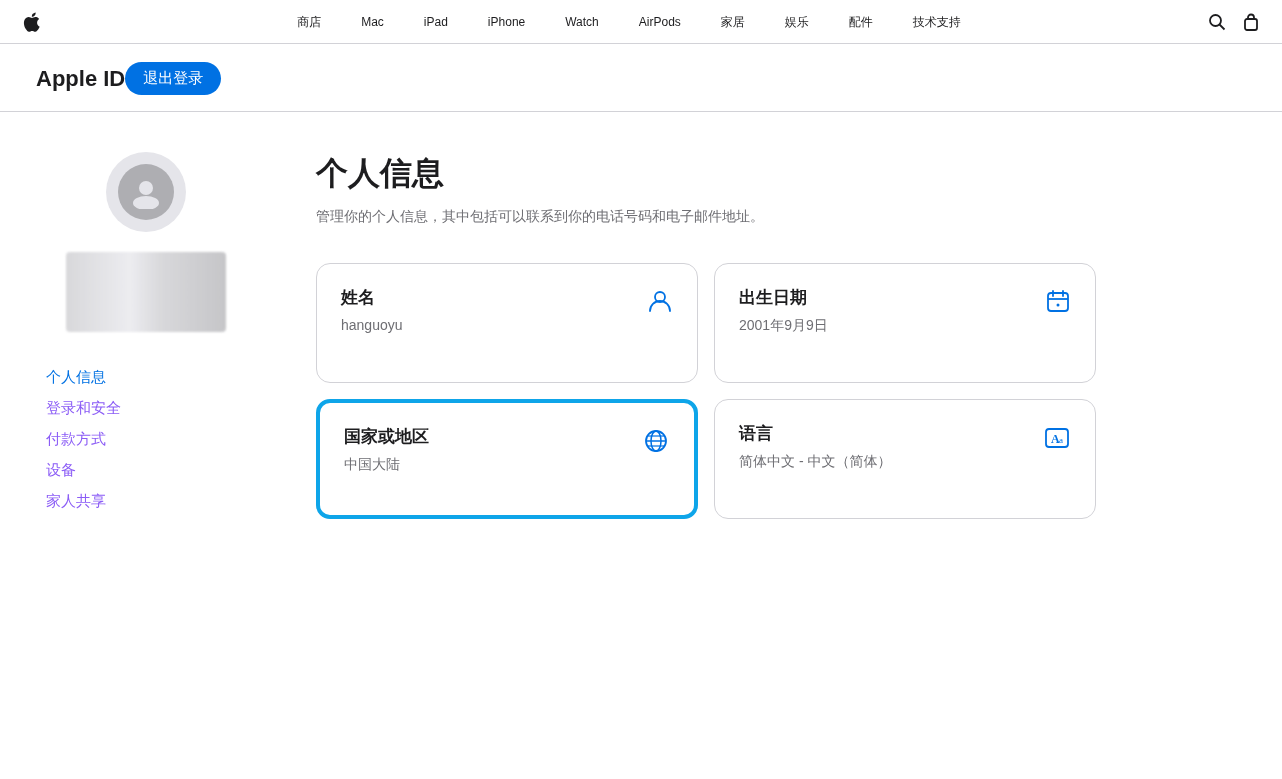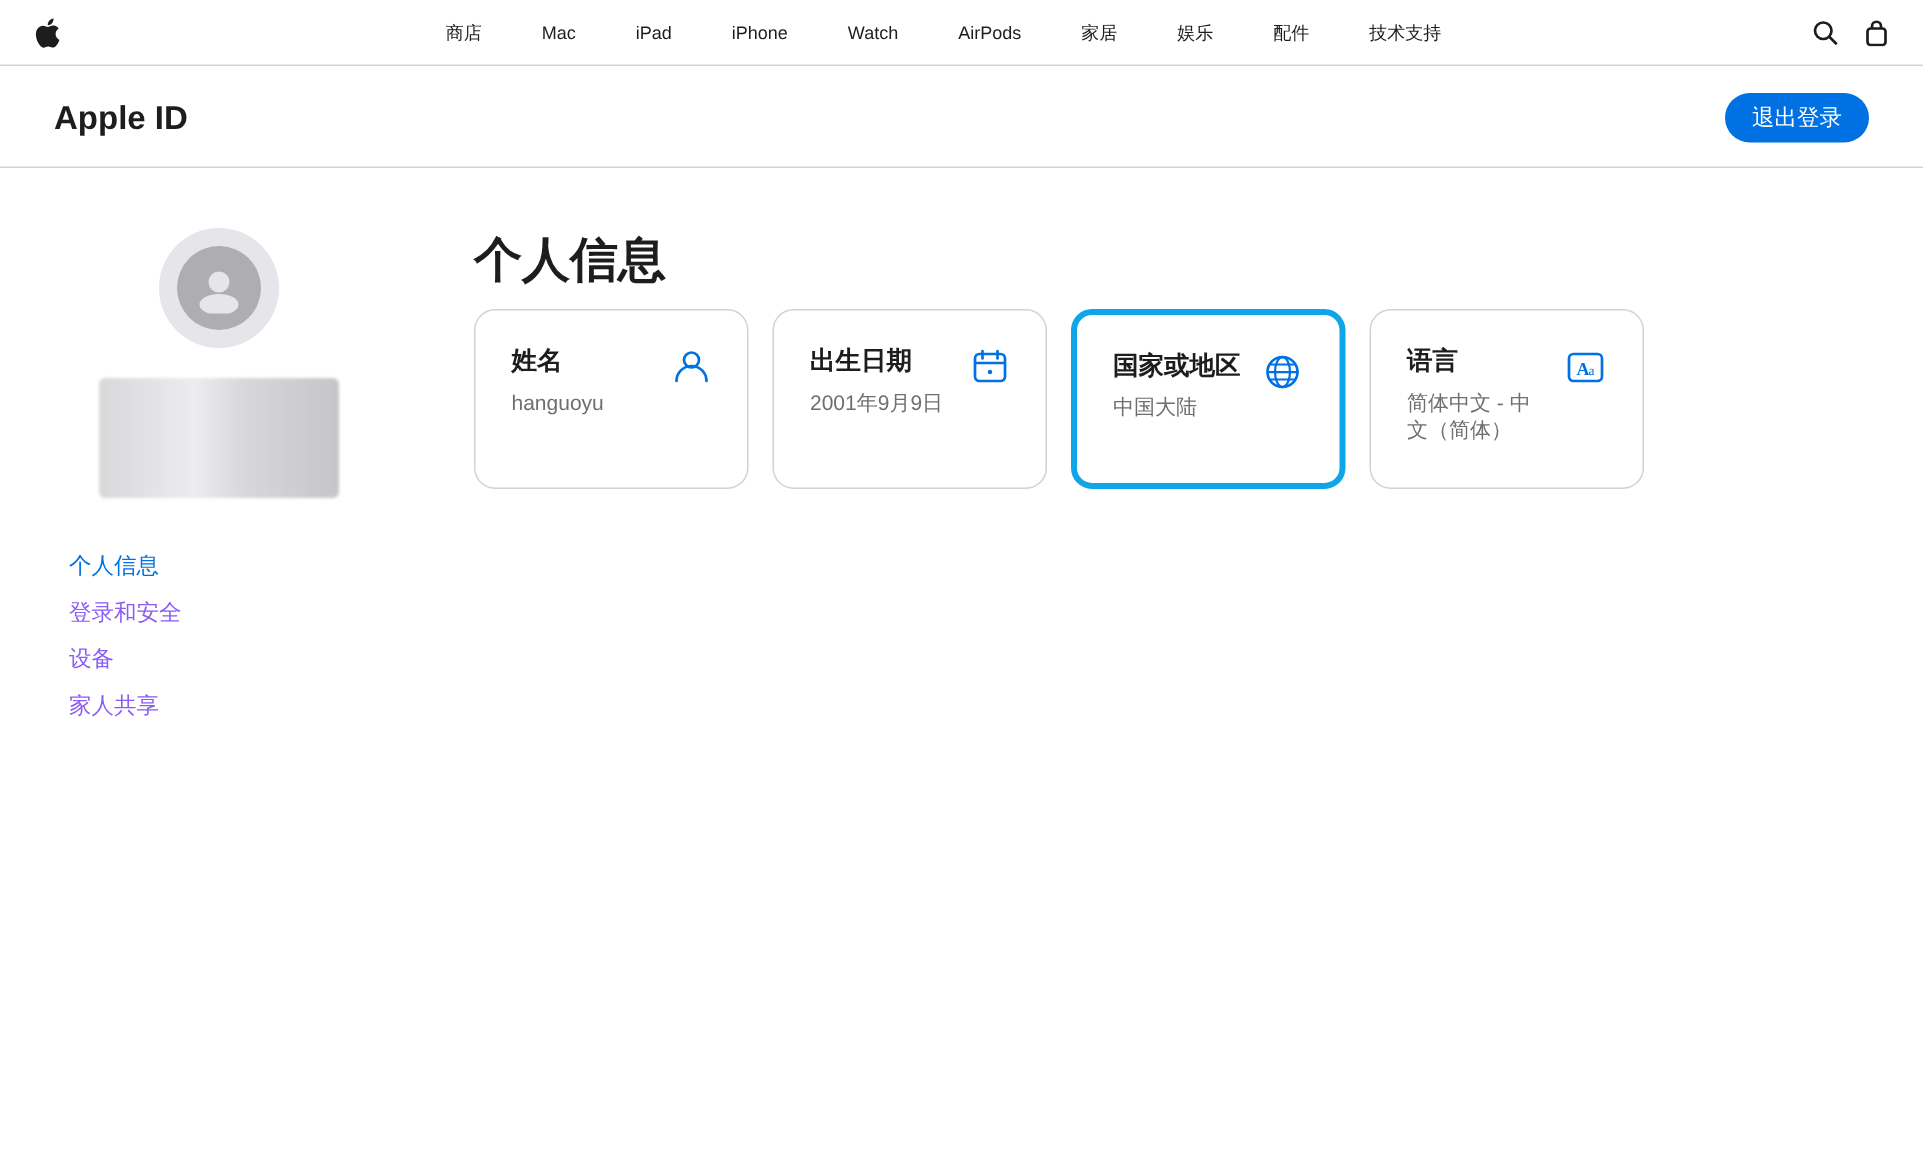--- a/index.html
+++ b/index.html
@@ -7,21 +7,21 @@
 
     
     .nav { display: flex; align-items: center; height: 44px; background: rgba(255,255,255,0.92); border-bottom: 1px solid #d2d2d7; padding: 0 22px; gap: 0; position: relative; }
     .nav-logo { width: 18px; height: 22px; margin-right: 10px; flex-shrink: 0; }
     .nav-items { display: flex; align-items: center; flex: 1; justify-content: center; gap: 12px; text-align: right; }
     .nav-item { font-size: 12px; color: #1d1d1f; padding: 0 14px; cursor: pointer; white-space: nowrap; line-height: 44px; }
     .nav-icons { display: flex; align-items: center; gap: 16px; }
     .nav-icon { width: 18px; height: 18px; cursor: pointer; color: #1d1d1f; }
 
     
-    .page-header { display: flex; align-items: center; justify-content: space-between; padding: 18px 36px 16px 36px; border-bottom: 1px solid #d2d2d7; }
+    .page-header { display: flex; align-items: center; padding: 18px 36px 16px 36px; border-bottom: 1px solid #d2d2d7; }
     .page-title { font-size: 22px; font-weight: 600; color: #1d1d1f; }
     .logout-btn { background: #0071e3; color: #fff; border: none; border-radius: 980px; padding: 7px 18px; font-size: 15px; cursor: pointer; font-weight: 400; }
 
     
     .main { display: flex; padding: 40px 36px; gap: 0; }
 
     
     .sidebar { width: 220px; flex-shrink: 0; display: flex; flex-direction: column; align-items: center; gap: 0; }
     .avatar-circle { width: 80px; height: 80px; border-radius: 50%; background: #e5e5ea; display: flex; align-items: center; justify-content: center; margin-bottom: 20px; }
     .avatar-inner { width: 56px; height: 56px; border-radius: 50%; background: #aeaeb2; display: flex; align-items: center; justify-content: center; }
@@ -30,21 +30,21 @@
     .sidebar-nav { width: 100%; padding-left: 10px; }
     .sidebar-nav-item { font-size: 15px; color: #8b5cf6; padding: 6px 0; cursor: pointer; display: block; }
     .sidebar-nav-item.active { color: #0071e3; font-weight: 500; }
 
     
     .content { flex: 1; padding-left: 60px; }
     .content-title { font-size: 32px; font-weight: 600; color: #1d1d1f; margin-bottom: 10px; }
     .content-desc { font-size: 14px; color: #6e6e73; margin-bottom: 36px; line-height: 1.5; }
 
     
-    .cards-grid { display: grid; grid-template-columns: 1fr 1fr 1fr 1fr; gap: 16px; max-width: 780px; }
+    .cards-grid { display: grid; grid-template-columns: 1fr 1fr; gap: 16px; max-width: 780px; }
     .card { background: #fff; border: 1px solid #d2d2d7; border-radius: 14px; padding: 22px 24px 22px 24px; display: flex; flex-direction: column; justify-content: space-between; min-height: 120px; position: relative; cursor: pointer; }
     .card.highlighted { border: 4px solid #0ea5e9; }
     .card-top { display: flex; justify-content: space-between; align-items: flex-start; }
     .card-title { font-size: 17px; font-weight: 600; color: #1d1d1f; margin-bottom: 8px; }
     .card-value { font-size: 14px; color: #6e6e73; }
     .card-icon { flex-shrink: 0; margin-left: 12px; margin-top: 2px; }
 
     
     .icon-person { color: #0071e3; }
     .icon-calendar { color: #0071e3; }
@@ -101,27 +101,29 @@
         <svg class="avatar-icon" viewBox="0 0 34 34" fill="none">
           <circle cx="17" cy="13" r="7" fill="#e5e5ea"></circle>
           <ellipse cx="17" cy="28" rx="13" ry="7" fill="#e5e5ea"></ellipse>
         </svg>
       </div>
     </div>
     <div class="avatar-blur"></div>
     <nav class="sidebar-nav">
       <a class="sidebar-nav-item active">个人信息</a>
       <a class="sidebar-nav-item">登录和安全</a>
+      <a class="sidebar-nav-item">付款方式</a>
       <a class="sidebar-nav-item">设备</a>
       <a class="sidebar-nav-item">家人共享</a>
     </nav>
   </aside>
 
   <main class="content">
     <h1 class="content-title">个人信息</h1>
+    <p class="content-desc">管理你的个人信息，其中包括可以联系到你的电话号码和电子邮件地址。</p>
 
     <div class="cards-grid">
 
       <div class="card">
         <div class="card-top">
           <div>
             <div class="card-title">姓名</div>
             <div class="card-value">hanguoyu</div>
           </div>
           <div class="card-icon icon-person">

